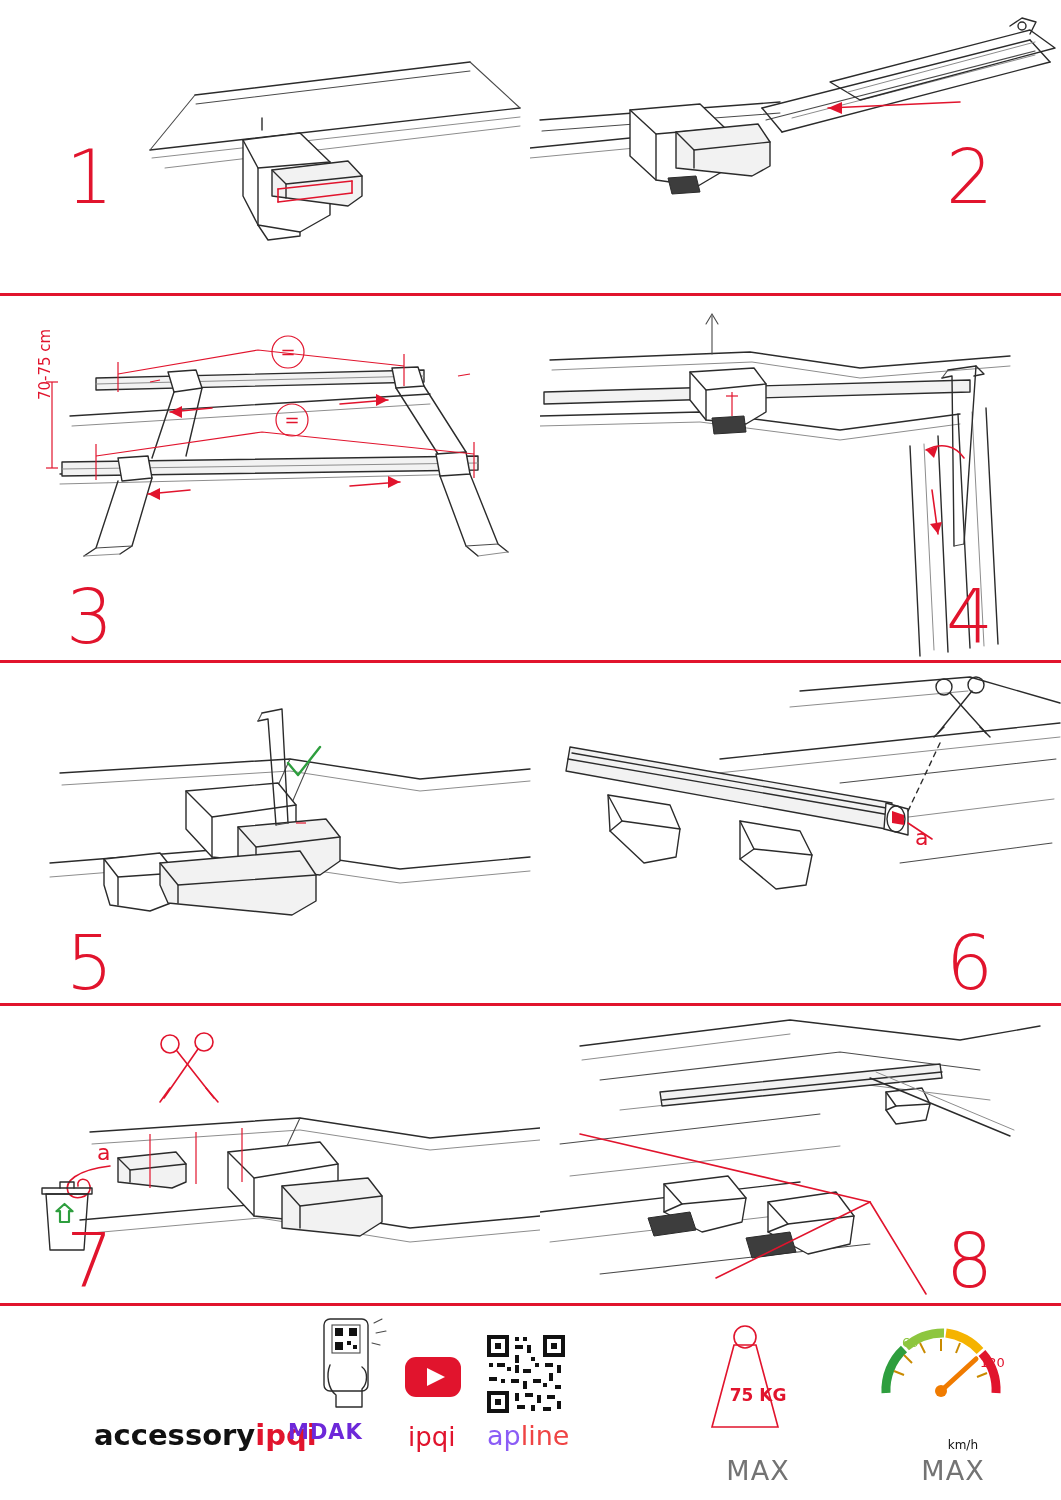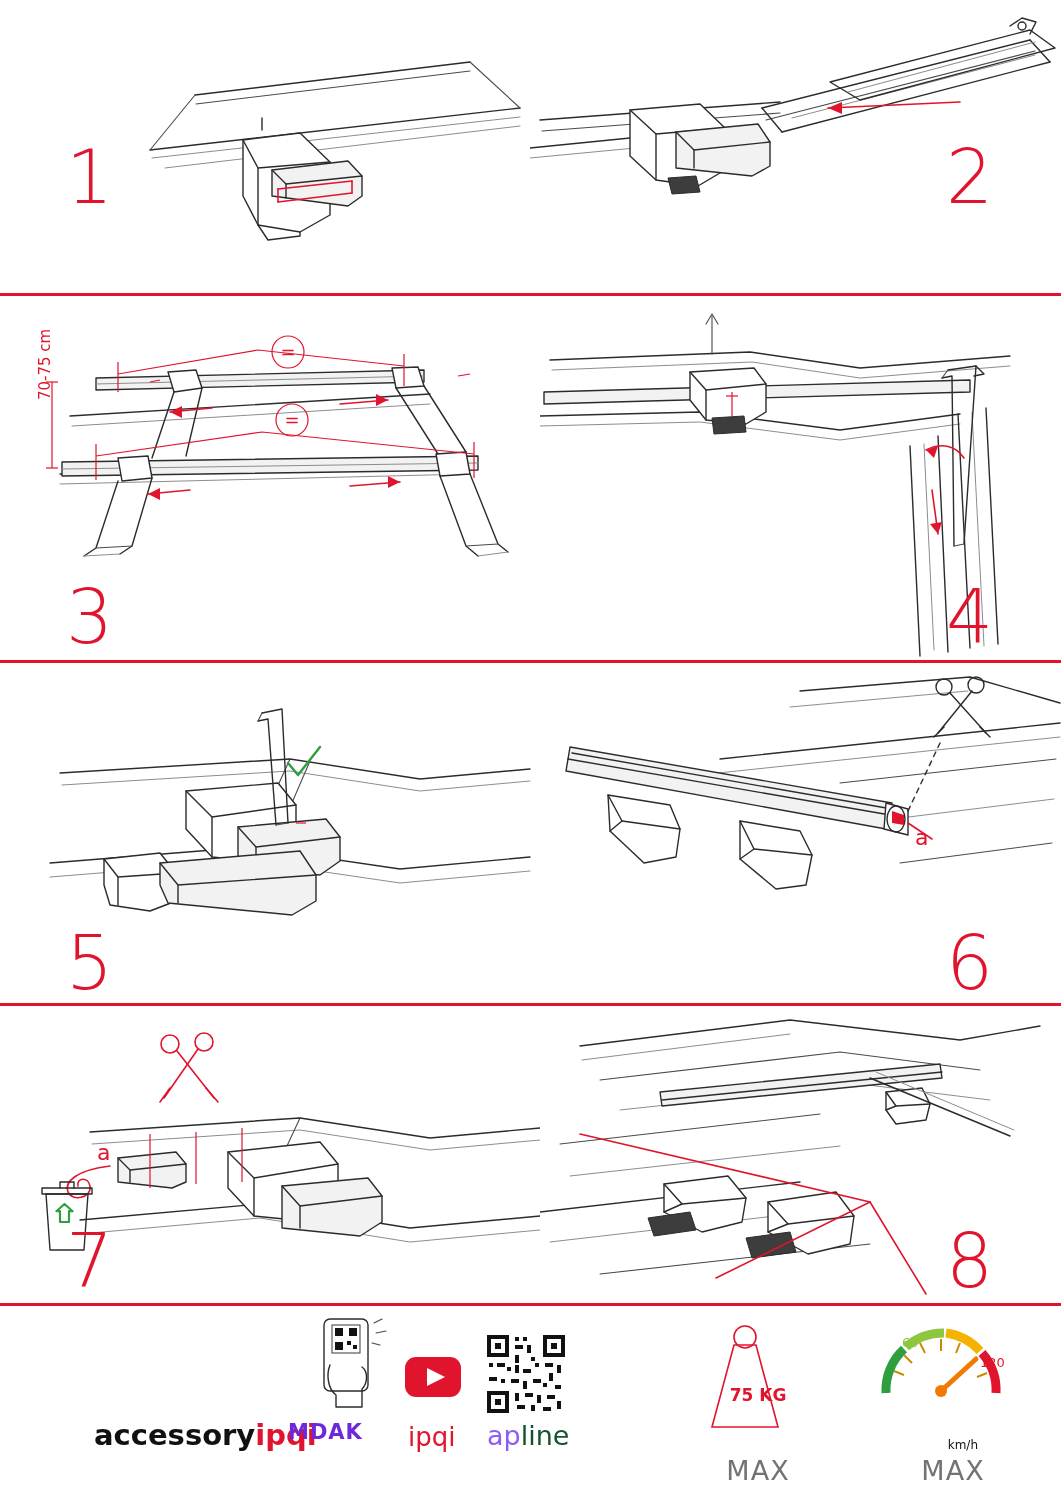--- a/index.html
+++ b/index.html
@@ -29,21 +29,21 @@
 
   
   .footer{position:absolute;left:0;top:1305px;width:1061px;height:195px;}
   .brandbasic{position:absolute;left:88px;top:1330px;font-family:"DejaVu Sans",sans-serif;font-weight:bold;font-size:46px;letter-spacing:2px;color:#1f2a6e;}
   .brandacc{position:absolute;left:62px;top:1418px;font-family:"DejaVu Sans",sans-serif;font-weight:bold;font-size:29px;letter-spacing:0px;}
   .brandacc .b{color:#111;margin-left:32px;}
   .brandacc .r{color:#e1142d;}
   .mdak{position:absolute;left:288px;top:1420px;font-family:"DejaVu Sans",sans-serif;font-weight:bold;font-size:21px;color:#6d28d9;letter-spacing:1px;}
   .ipqi{position:absolute;left:408px;top:1422px;font-family:"DejaVu Sans",sans-serif;font-size:26px;color:#e1142d;}
   .apline{position:absolute;left:487px;top:1420px;font-family:"DejaVu Sans",sans-serif;font-size:27px;}
-  .apline .k{color:#8b5cf6;} .apline .bl{color:#14532d;}
+  .apline .k{color:#8b5cf6;} .apline .bl{color:#ef4444;}
   .maxlabel{position:absolute;font-family:"DejaVu Sans",sans-serif;font-size:27px;color:#737373;letter-spacing:1px;}
   .kgtext{position:absolute;left:703px;top:1385px;width:110px;text-align:center;font-family:"DejaVu Sans",sans-serif;font-weight:bold;font-size:17px;color:#e1142d;}
   .kmh{position:absolute;left:898px;top:1438px;width:80px;text-align:right;font-family:"DejaVu Sans",sans-serif;font-size:12px;color:#111;}
   .dimtext{position:absolute;font-family:"DejaVu Sans",sans-serif;font-size:15px;color:#e1142d;}
   .alab{position:absolute;font-family:"DejaVu Sans",sans-serif;font-size:22px;color:#e1142d;}
 </style>
 </head>
 <body>
 
 <div class="sheet">

